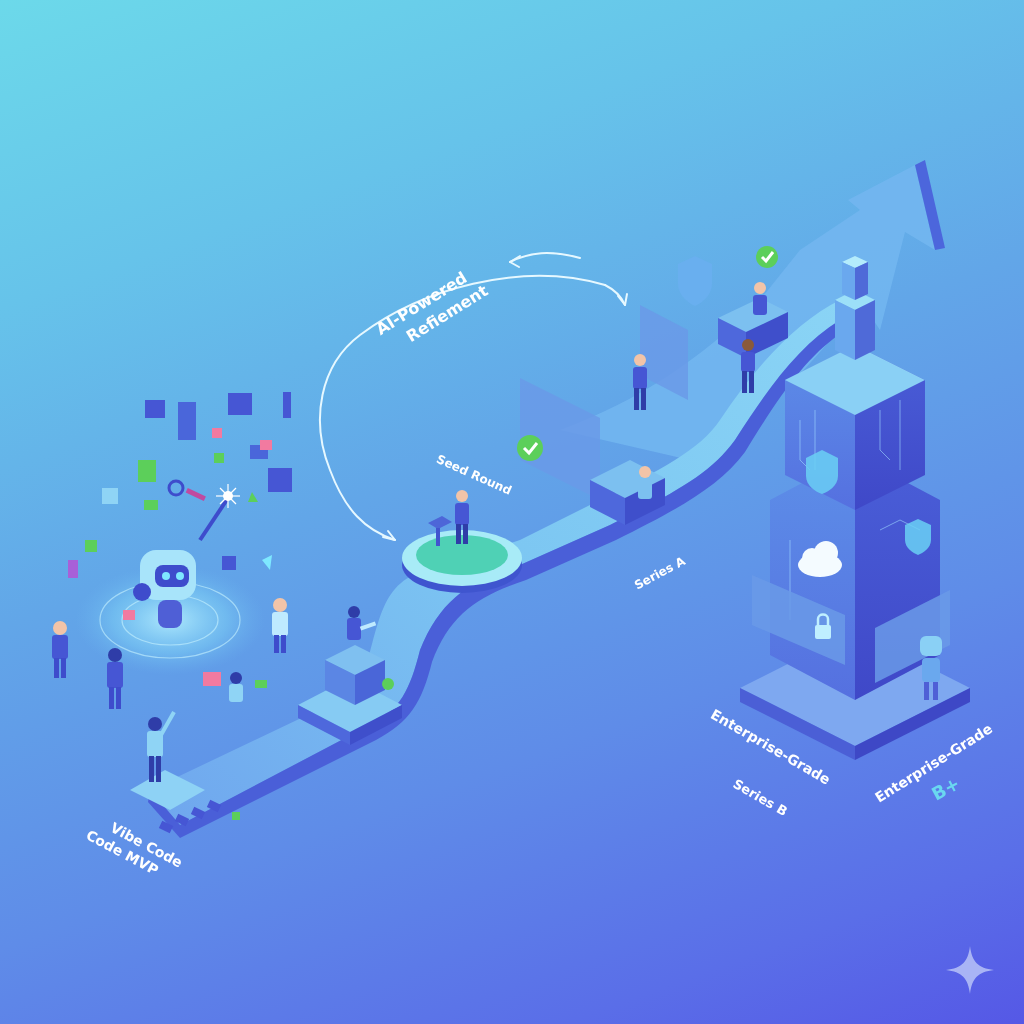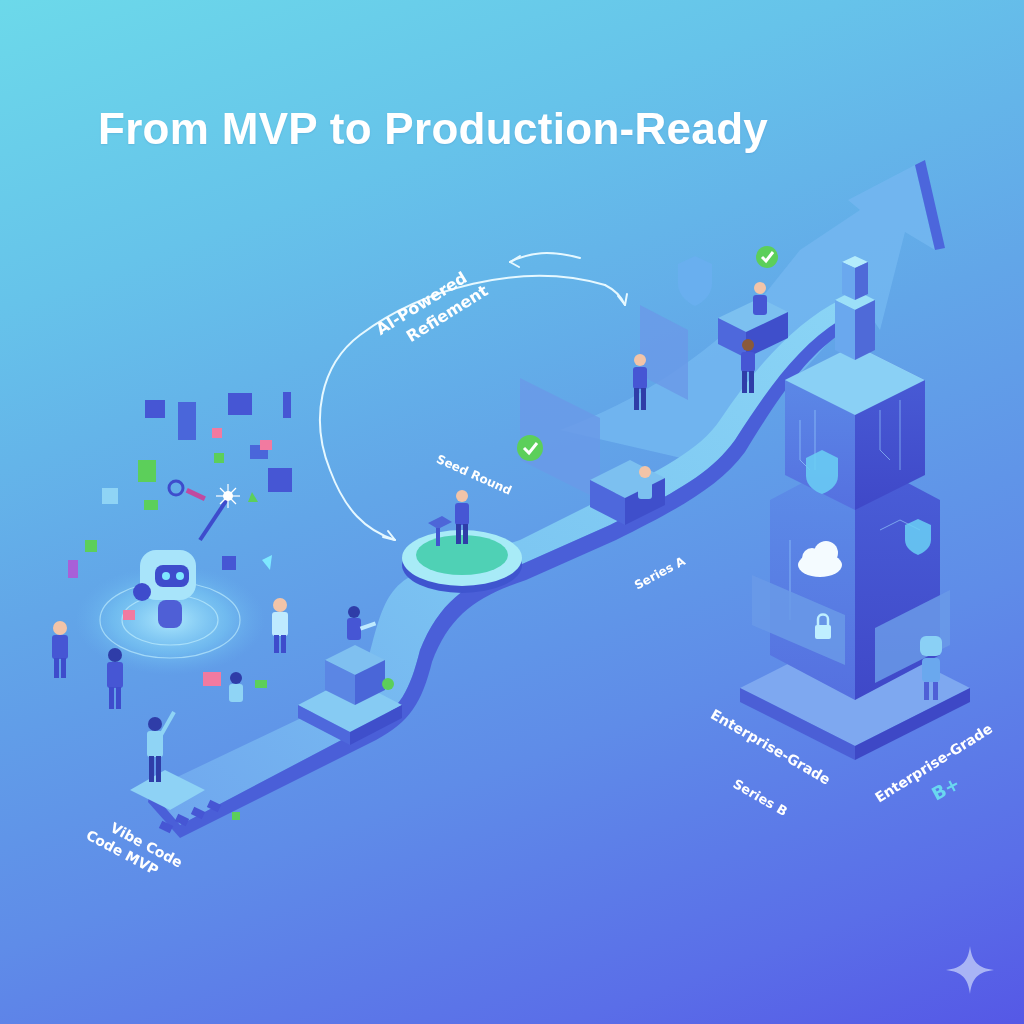--- a/index.html
+++ b/index.html
@@ -258,21 +258,20 @@
         <line x1="161" y1="735" x2="174" y2="712" stroke="#8fd4f5" stroke-width="4"></line>
       </g>
       <g>
         <circle cx="354" cy="612" r="6" fill="#2f3da8"></circle>
         <rect x="347" y="618" width="14" height="22" rx="3" fill="#4656d4"></rect>
         <rect x="360" y="624" width="16" height="4" fill="#bfeaff" transform="rotate(-20 368 626)"></rect>
       </g>
     </g>
   </svg>
 
-  <h1 class="title">From MVP to Production-Ready</h1>
 
   <div class="label" style="left:372px; top:322px; font-size:16px; line-height:22px; transform:rotate(-32deg);">
     <div>AI-Powered</div>
     <div style="margin-left:22px;">Refiement</div>
   </div>
 
   <div class="label" style="left:440px; top:452px; font-size:12px; transform:rotate(24deg);">
     <span>Seed Round</span>
   </div>
 

